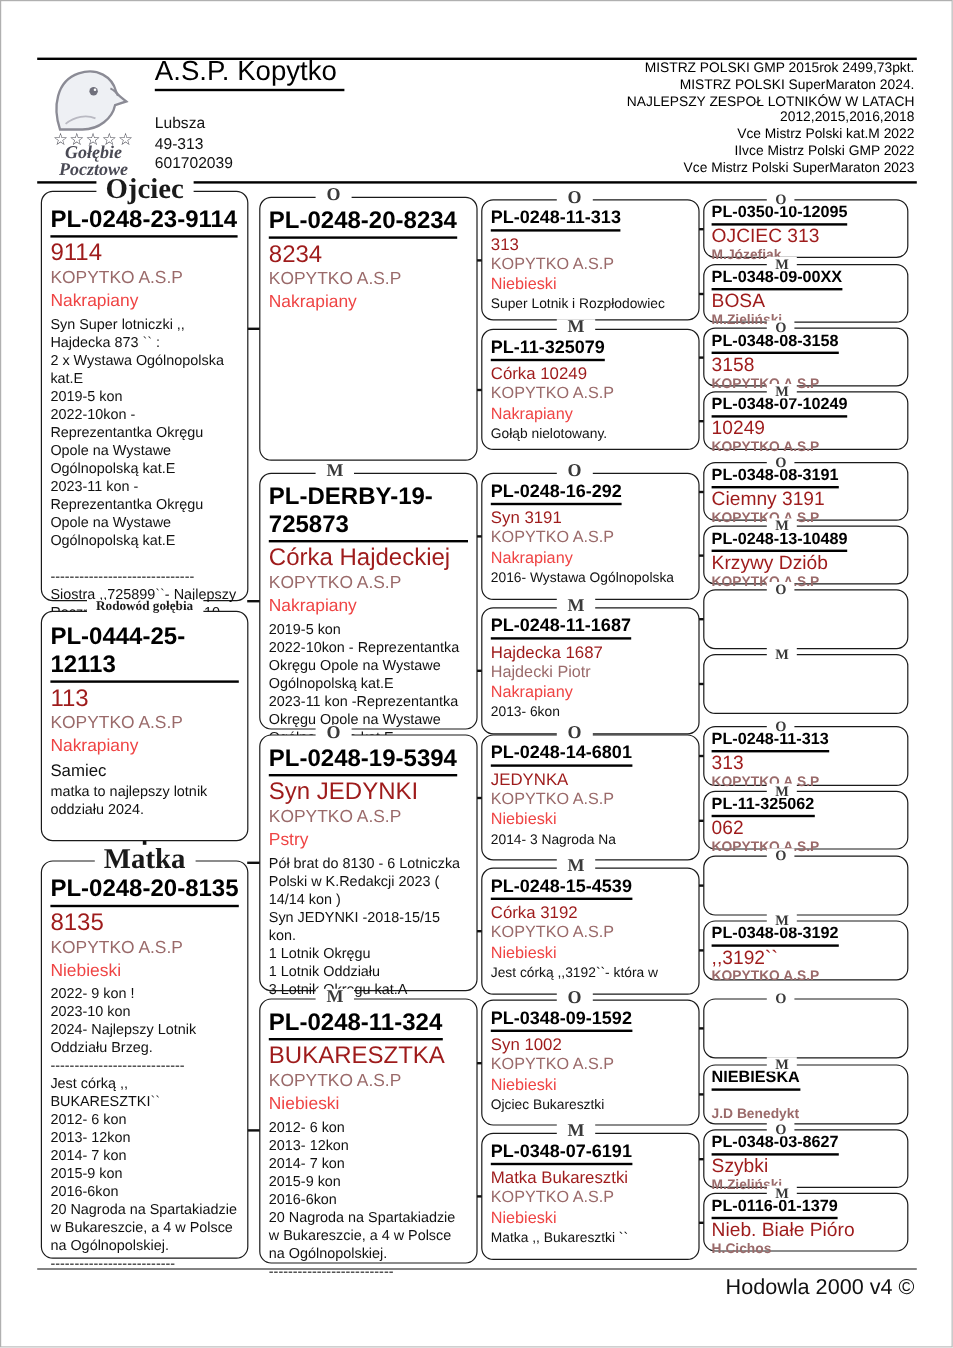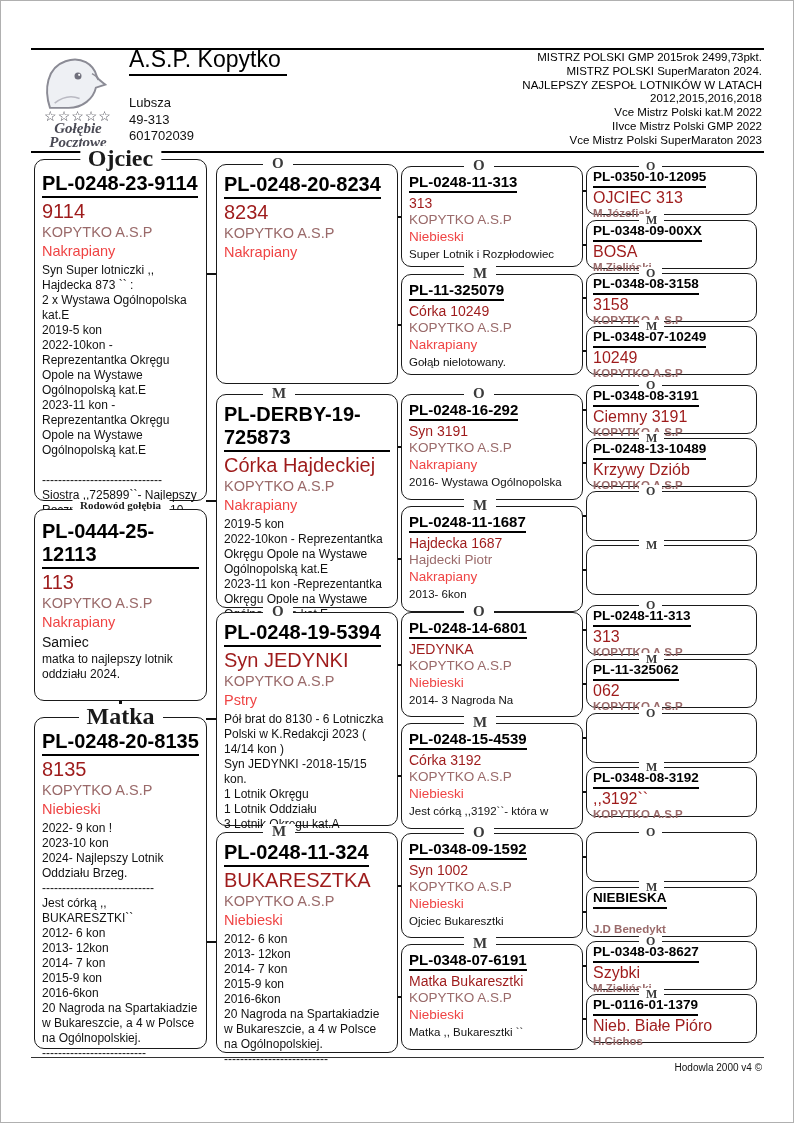--- a/index.html
+++ b/index.html
@@ -44,21 +44,21 @@
   .c3 .owner{font-size:13.5px;}
   .c3 .colorline{font-size:13.5px;margin:1px 0 2px 0;}
   .c3 .info{font-size:11.5px;}
   .c4 .ring{font-size:13.5px;}
   .c4 .name{font-size:16px;min-height:13px;margin-top:1px;}
   .c4 .owner{font-size:11.5px;margin-top:0;font-weight:bold;}
   
   .hc{position:absolute;height:2px;background:#111;}
   .vc{position:absolute;width:3px;background:#111;}
   
-  .credit{position:absolute;right:31px;top:1061px;font-size:10px;color:#111;padding-left:44px;}
+  .credit{position:absolute;right:31px;top:1061px;font-size:18px;color:#111;padding-left:44px;}
 </style>
 </head>
 <body>
 
 <div class="page">
 
   <div class="rule" style="left:30px;top:47px;width:733px;height:2px"></div>
   <div class="rule" style="left:30px;top:150px;width:733px;height:2px"></div>
 
   <div class="logo">

